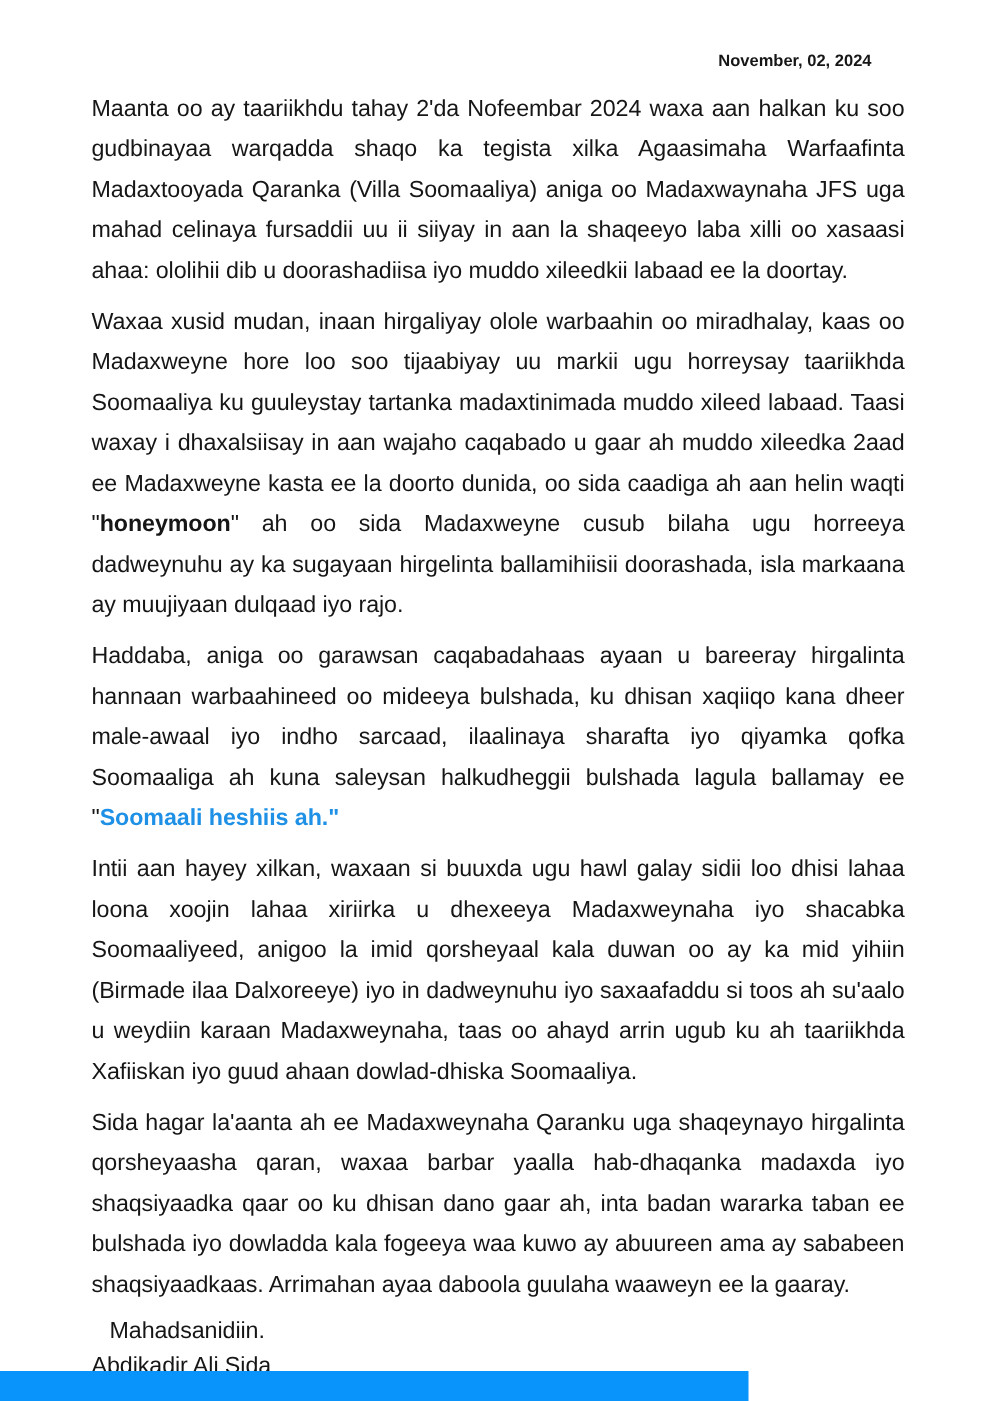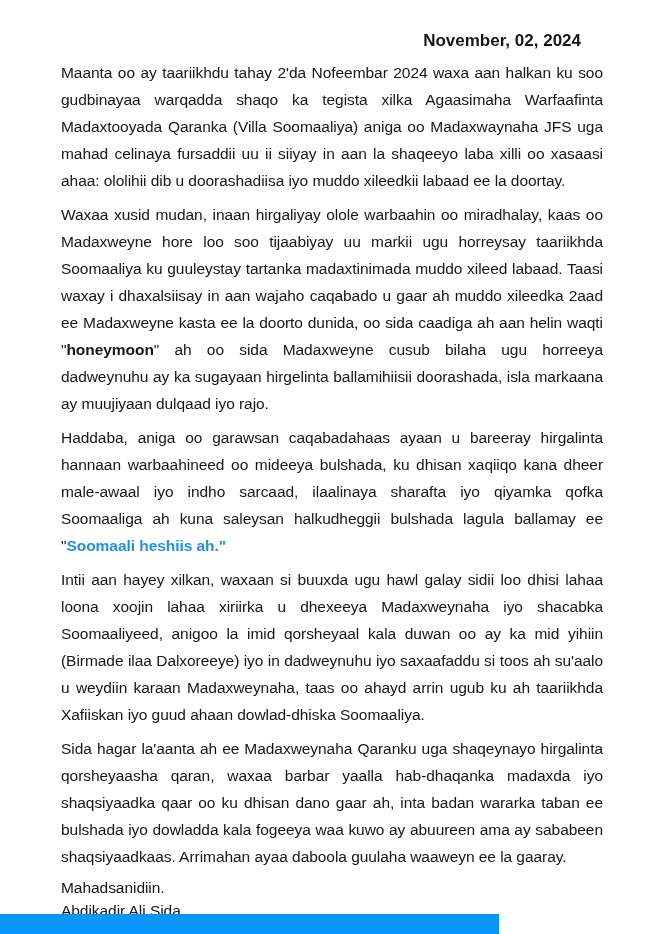--- a/index.html
+++ b/index.html
@@ -11,21 +11,21 @@
     overflow: hidden;
     font-family: "Liberation Sans", sans-serif;
   }
   .content {
     position: absolute;
     top: 0; left: 0; right: 0;
     padding: 30px 57px 0 61px;
     box-sizing: border-box;
   }
   .date {
-    font-size: 17px;
+    font-size: 11px;
     font-weight: 700;
     color: var(--body-text, #161616);
     text-align: right;
     padding-right: 22px;
     margin: 0 0 7px 0;
     line-height: 22px;
   }
   p.para {
     font-size: 15.5px;
     line-height: 27px;
@@ -35,21 +35,21 @@
     letter-spacing: -0.05px;
   }
   p.plain {
     font-size: 15.5px;
     line-height: 22.5px;
     color: var(--body-text, #161616);
     text-align: left;
     margin: 0;
     letter-spacing: -0.05px;
   }
-  p.plain.closing { margin-top: 7px; }
+  p.plain.closing { margin-top: 7px; margin-left: 12px; }
   .bold-word { font-weight: 700; }
   .slogan {
     color: var(--accent-blue, #1E91E6);
     font-weight: 700;
   }
   .footer-bar {
     position: absolute;
     left: 0;
     bottom: 0;
     width: 499px;

